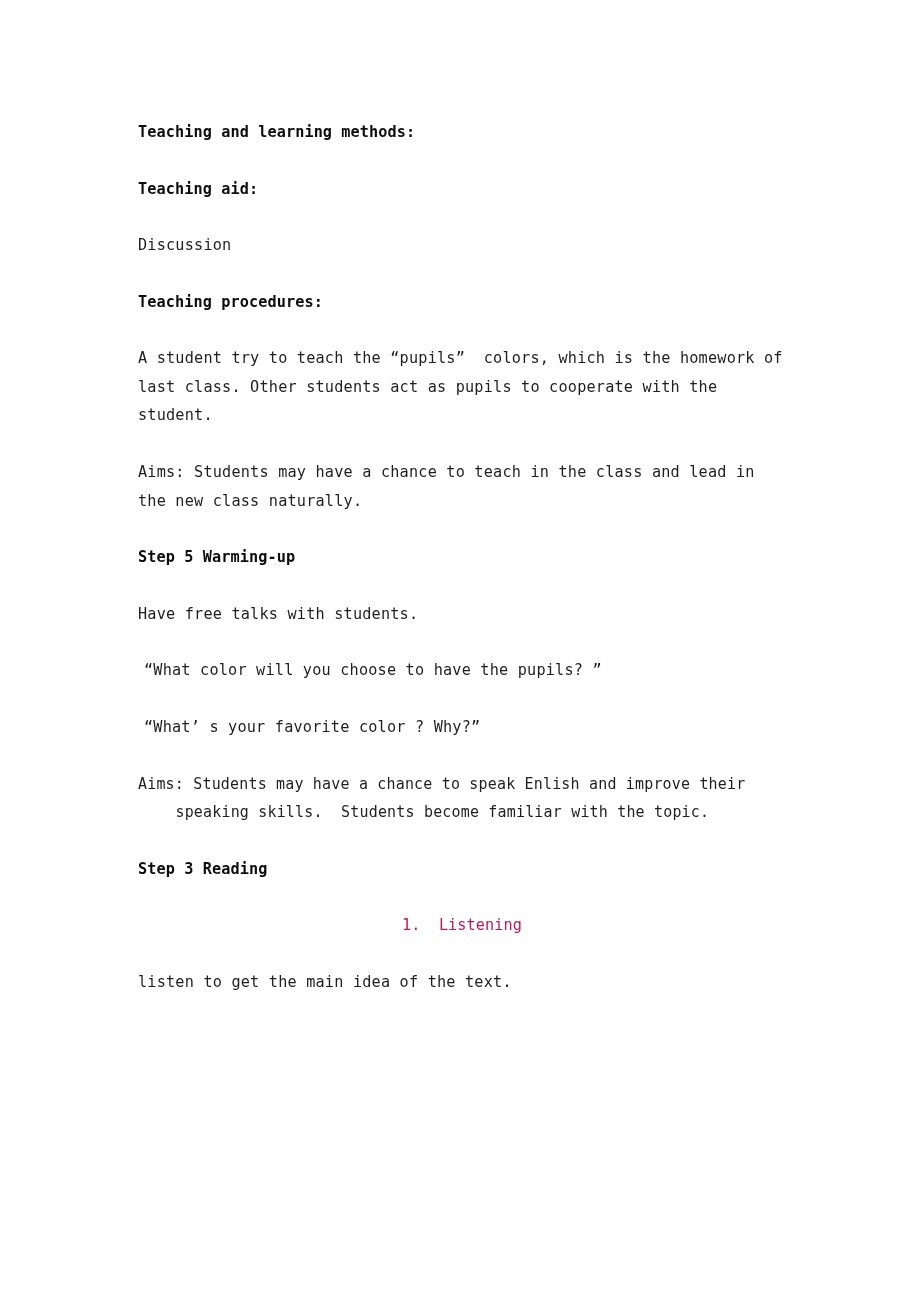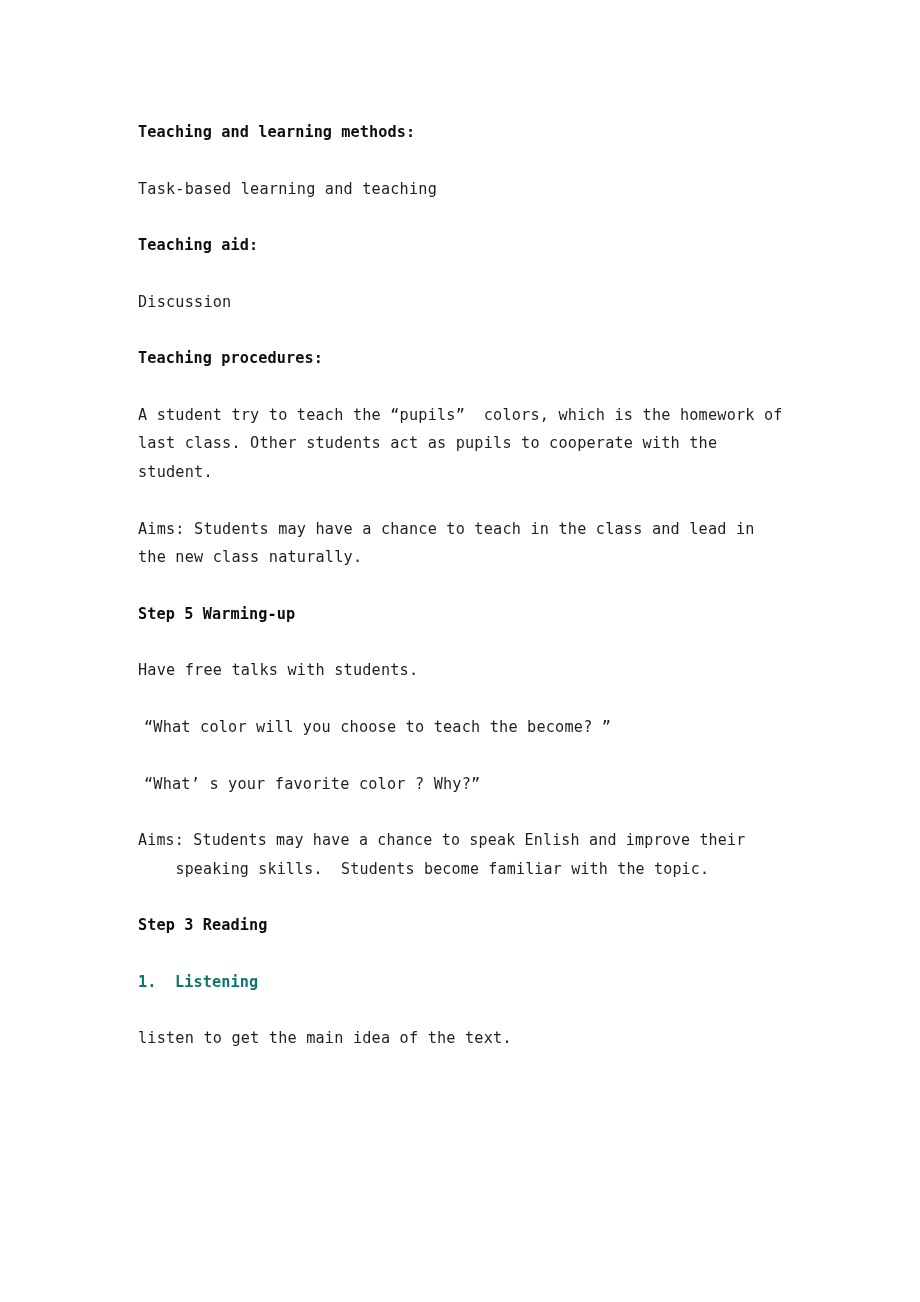--- a/index.html
+++ b/index.html
@@ -50,52 +50,52 @@
     padding-left: 6px;
   }
   
   .hang {
     padding-left: 38px;
     text-indent: -38px;
     transform: scaleX(0.985);
     transform-origin: left center;
   }
   .numbered {
-    font-weight: bold;
+    font-weight: normal;
     letter-spacing: 0.1px;
-    color: #0f766e;
+    color: #be185d;
+    text-align: center;
   }
 </style>
 </head>
 <body>
 
 <div class="page">
   <div class="doc-body">
 
     <p class="block heading">Teaching and learning methods:</p>
 
-    <p class="block body-text">Task-based learning and teaching</p>
 
     <p class="block heading">Teaching aid:</p>
 
     <p class="block body-text">Discussion</p>
 
 
     <p class="block heading">Teaching procedures:</p>
 
 
     <p class="block body-text">A student try to teach the “pupils”  colors, which is the homework of last class. Other students act as pupils to cooperate with the student.</p>
 
     <p class="block body-text">Aims: Students may have a chance to teach in the class and lead in the new class naturally.</p>
 
     <p class="block heading">Step 5 Warming-up</p>
 
     <p class="block body-text">Have free talks with students.</p>
 
-    <p class="block body-text indent-small">“What color will you choose to teach the become? ”</p>
+    <p class="block body-text indent-small">“What color will you choose to have the pupils? ”</p>
 
     <p class="block body-text indent-small">“What’ s your favorite color ? Why?”</p>
 
     <p class="block body-text hang">Aims: Students may have a chance to speak Enlish and improve their speaking skills.  Students become familiar with the topic.</p>
 
     <p class="block heading">Step 3 Reading</p>
 
     <p class="block numbered">1.  Listening</p>
 
     <p class="block body-text">listen to get the main idea of the text.</p>

